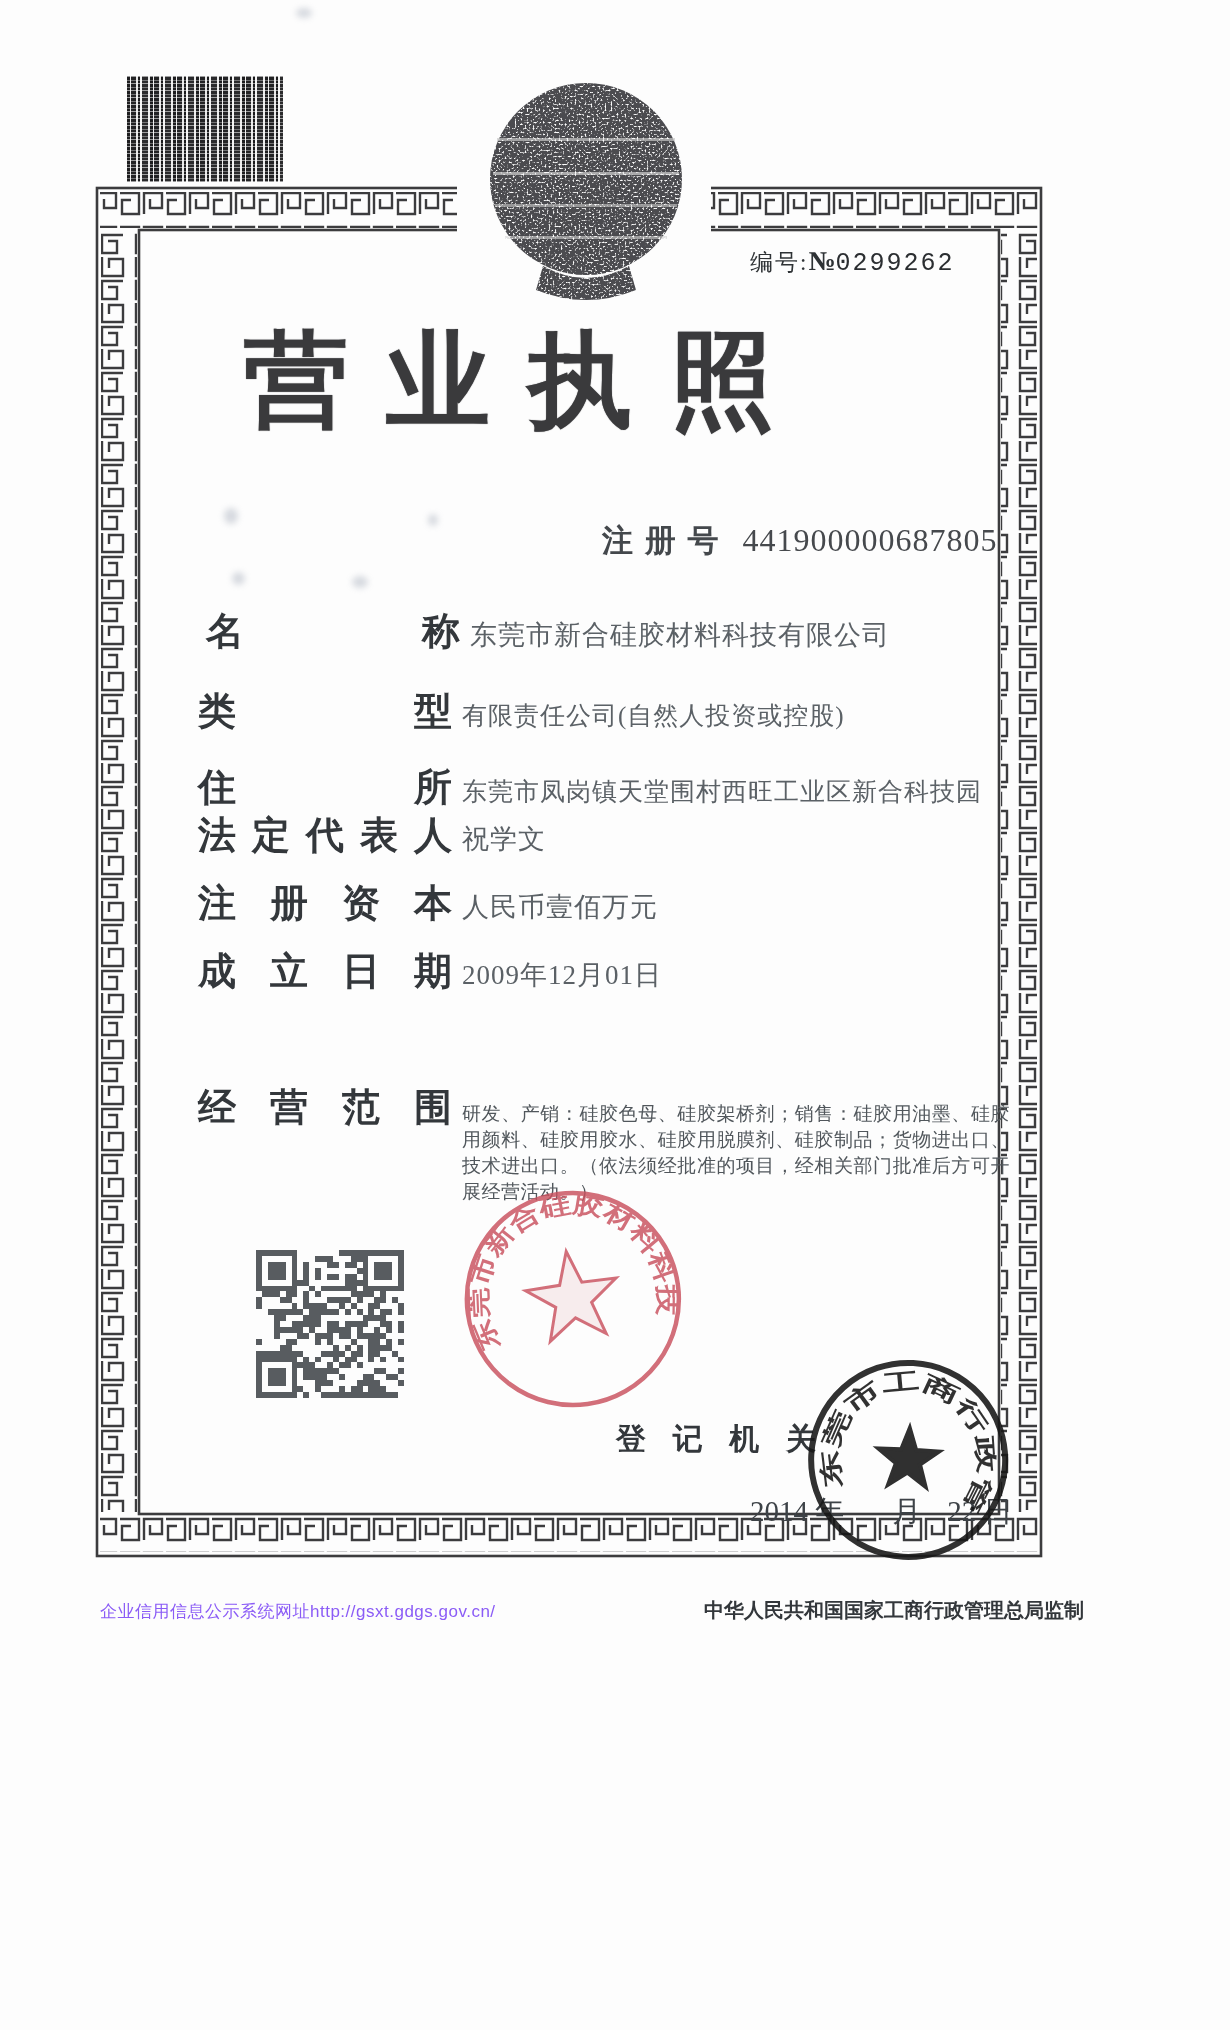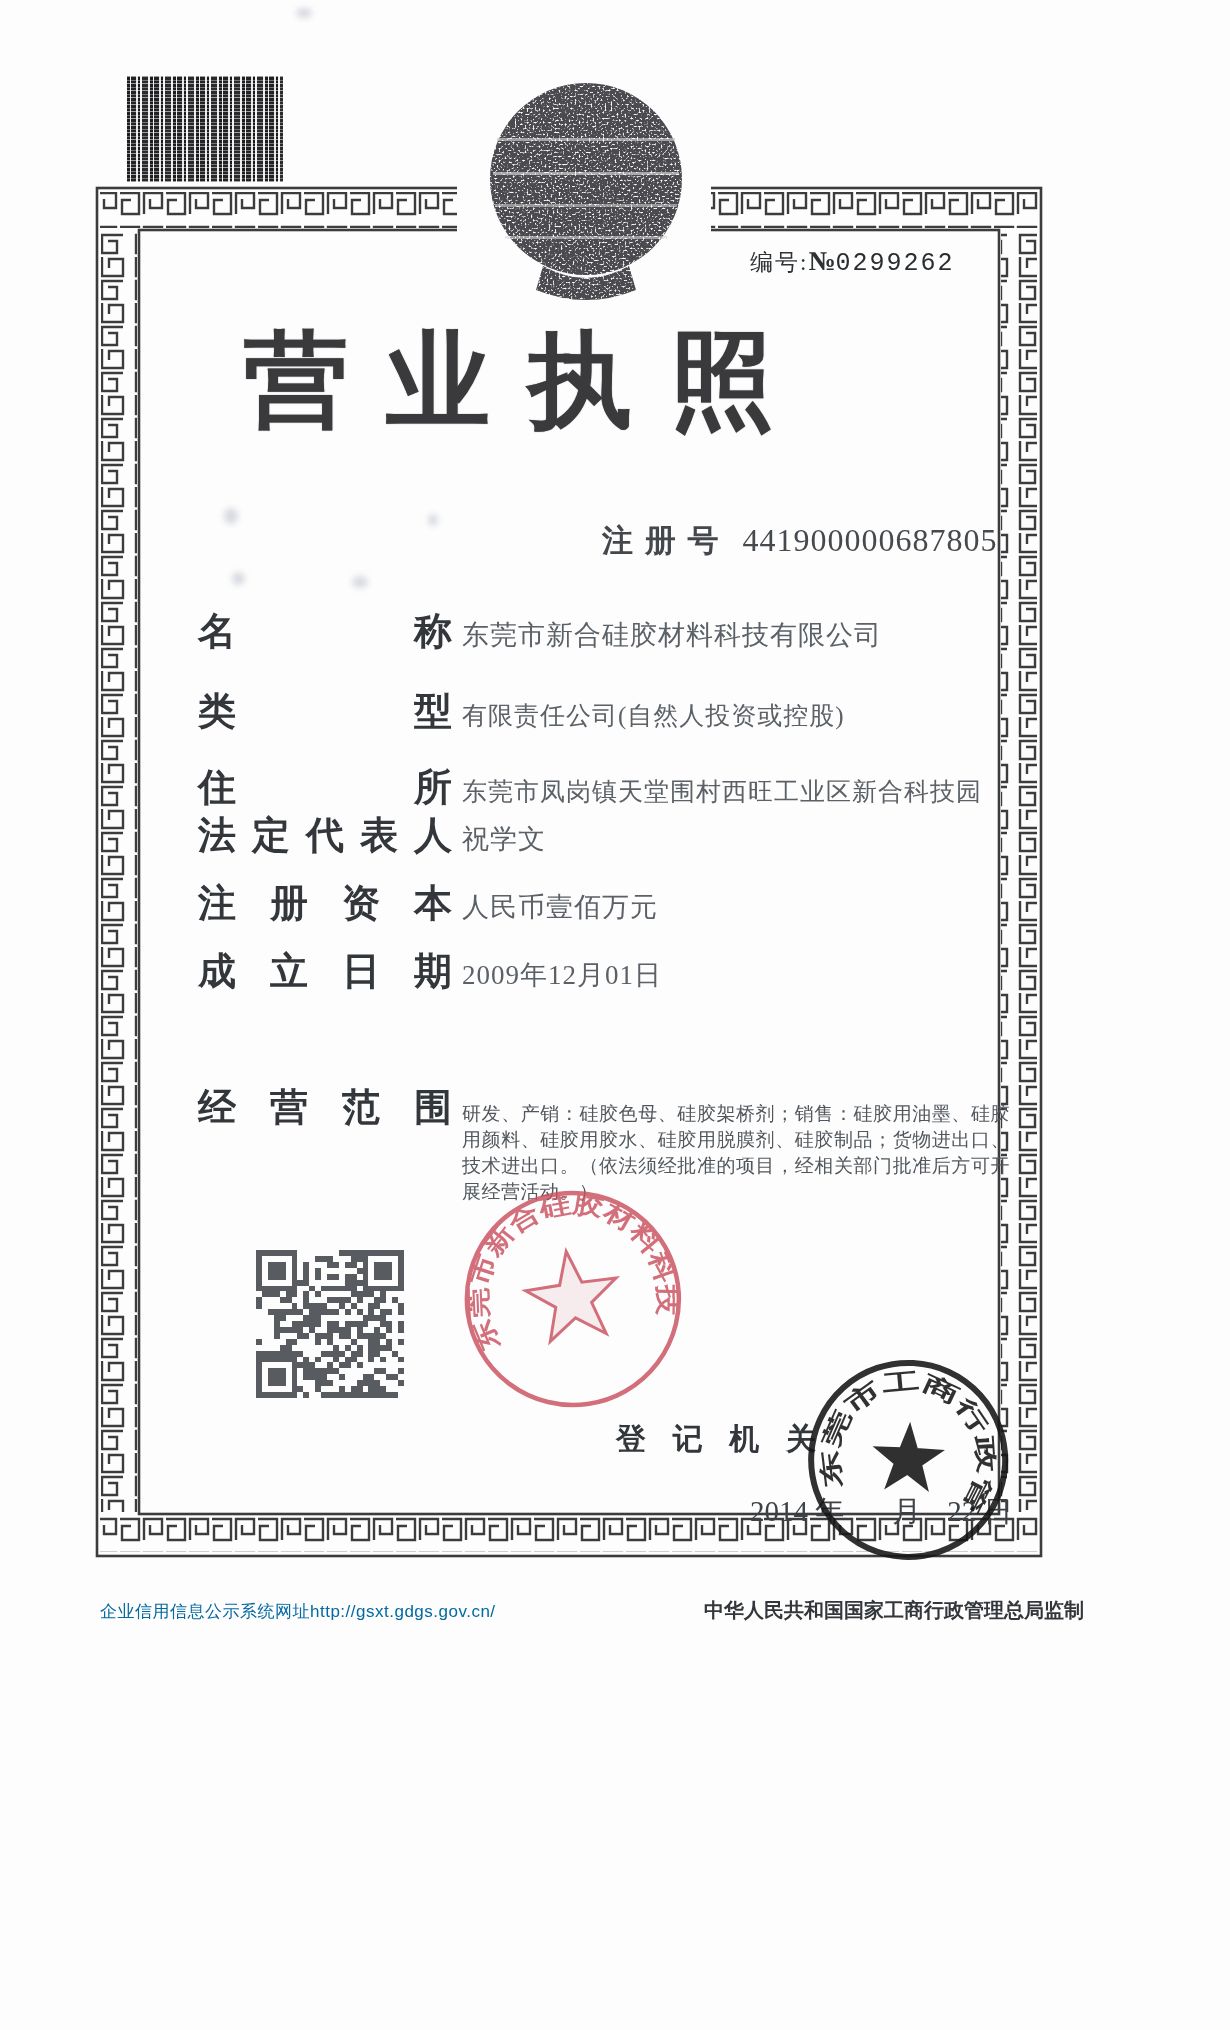--- a/index.html
+++ b/index.html
@@ -40,21 +40,21 @@
     white-space:normal; font-size:19px; line-height:26px; width:548px;
     color:#51575c; text-align:justify; letter-spacing:.5px;
   }
   
   .registrar{
     position:absolute; left:616px; top:1424px; width:200px; font-size:30px; font-weight:bold;
     color:#33373b; text-align:justify; text-align-last:justify; line-height:1;
   }
   .issue-date{position:absolute; left:750px; top:1492px; display:flex; align-items:baseline; color:#3d4247; font-size:29px;}
   .issue-date .gap-a{width:48px;} .issue-date .gap-b{width:26px;}
-  .footer-left{position:absolute; left:100px; top:1600px; font-size:17px; color:#0369a1; letter-spacing:.5px; font-family:"Liberation Sans", sans-serif;text-align:right;}
+  .footer-left{position:absolute; left:100px; top:1600px; font-size:17px; color:#8b5cf6; letter-spacing:.5px; font-family:"Liberation Sans", sans-serif;text-align:right;}
   .footer-right{position:absolute; left:704px; top:1597px; font-size:20px; font-weight:bold; color:#33373b;}
   
   .qr{
     position:absolute; left:256px; top:1250px; width:148px; height:148px;
     display:grid; grid-template-columns:repeat(25,1fr); grid-template-rows:repeat(25,1fr);
     opacity:.85;
   }
   .qr .qm{background:transparent;}
   .qr .qm.on{background:#3c4045;}
   
@@ -119,21 +119,21 @@
     <span class="num">0299262</span>
   </div>
 
   <div class="title">营 业 执 照</div>
 
   <div class="regno">
     <span class="lbl">注 册 号</span>
     <span class="val">441900000687805</span>
   </div>
 
-  <div class="row" style="top:612px;">
+  <div class="row" style="top:612px;margin-left:8px;">
     <span class="flabel">名 称</span>
     <span class="fvalue">东莞市新合硅胶材料科技有限公司</span>
   </div>
   <div class="row" style="top:680px;margin-top:12px;">
     <span class="flabel">类 型</span>
     <span class="fvalue small">有限责任公司(自然人投资或控股)</span>
   </div>
   <div class="row" style="top:768px;">
     <span class="flabel">住 所</span>
     <span class="fvalue small">东莞市凤岗镇天堂围村西旺工业区新合科技园</span>

